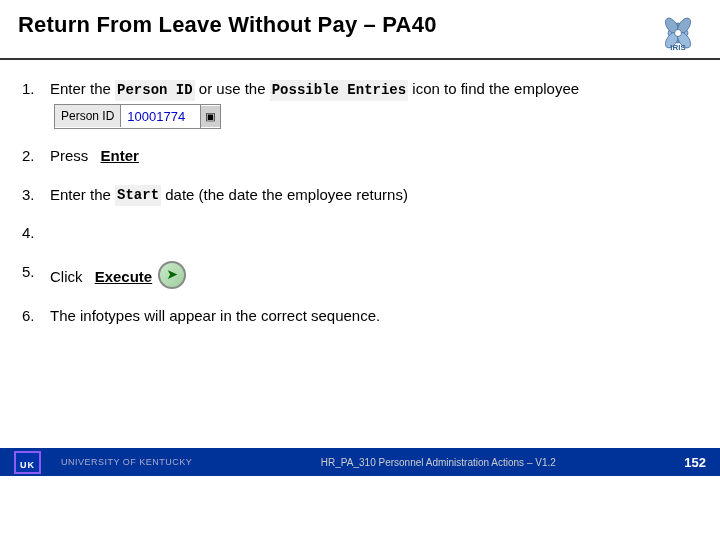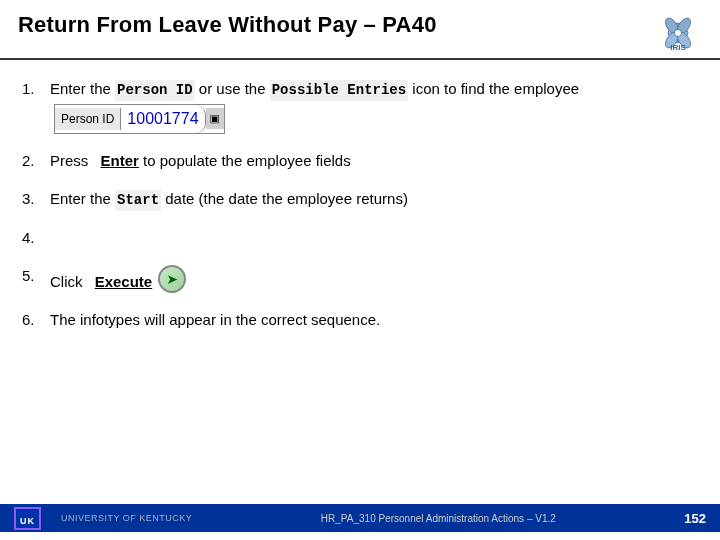--- a/index.html
+++ b/index.html
@@ -9,21 +9,21 @@
       height: 540px;
       font-family: Arial, sans-serif;
       font-size: 15px;
       background: #fff;
       color: #000;
       overflow: hidden;
     }
 
     .page-container {
       width: 720px;
-      height: 532px;
+      height: 476px;
       display: flex;
       flex-direction: column;
     }
 
     
     .header {
       display: flex;
       align-items: flex-start;
       justify-content: space-between;
       padding: 12px 18px 6px 18px;
@@ -105,25 +105,24 @@
       border-right: 1px solid #888;
       padding: 2px 6px;
       font-size: 12px;
       color: #000;
       white-space: nowrap;
     }
 
     .person-id-value-cell {
       background: #fff;
       padding: 2px 6px;
-      font-size: 16px;
+      font-size: 13px;
       min-width: 80px;
       color: #0000cc;
       border-right: 1px solid #888;
-      border-radius: 10px;
     }
 
     .person-id-icon-cell {
       background: #d0d0d0;
       padding: 2px 4px;
       font-size: 11px;
       cursor: pointer;
     }
 
     
@@ -243,21 +242,20 @@
         </div>
       </div>
     </div>
 
     <div class="step">
       <span class="step-number">2.</span>
       <div class="step-content">
         <div class="step-inline-row">
           <span>Press&nbsp;</span>
           <span class="underline-bold">Enter</span>
-          <span>&nbsp;to populate the employee fields</span>
         </div>
       </div>
     </div>
 
     <div class="step">
       <span class="step-number">3.</span>
       <div class="step-content">
         <div class="step-inline-row">
           <span>Enter the&nbsp;</span>
           <span class="bold-label">Start</span>

